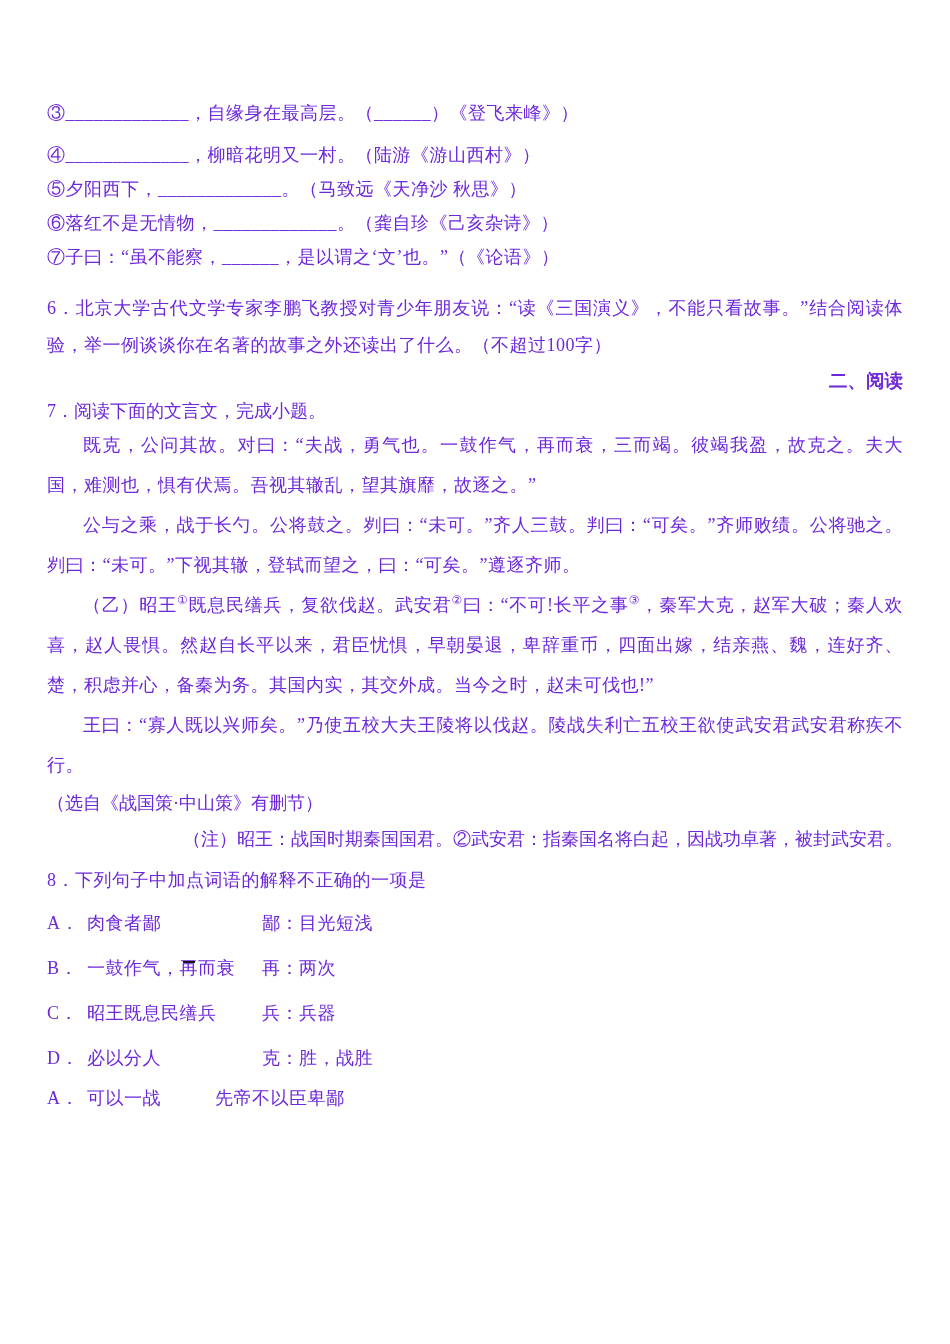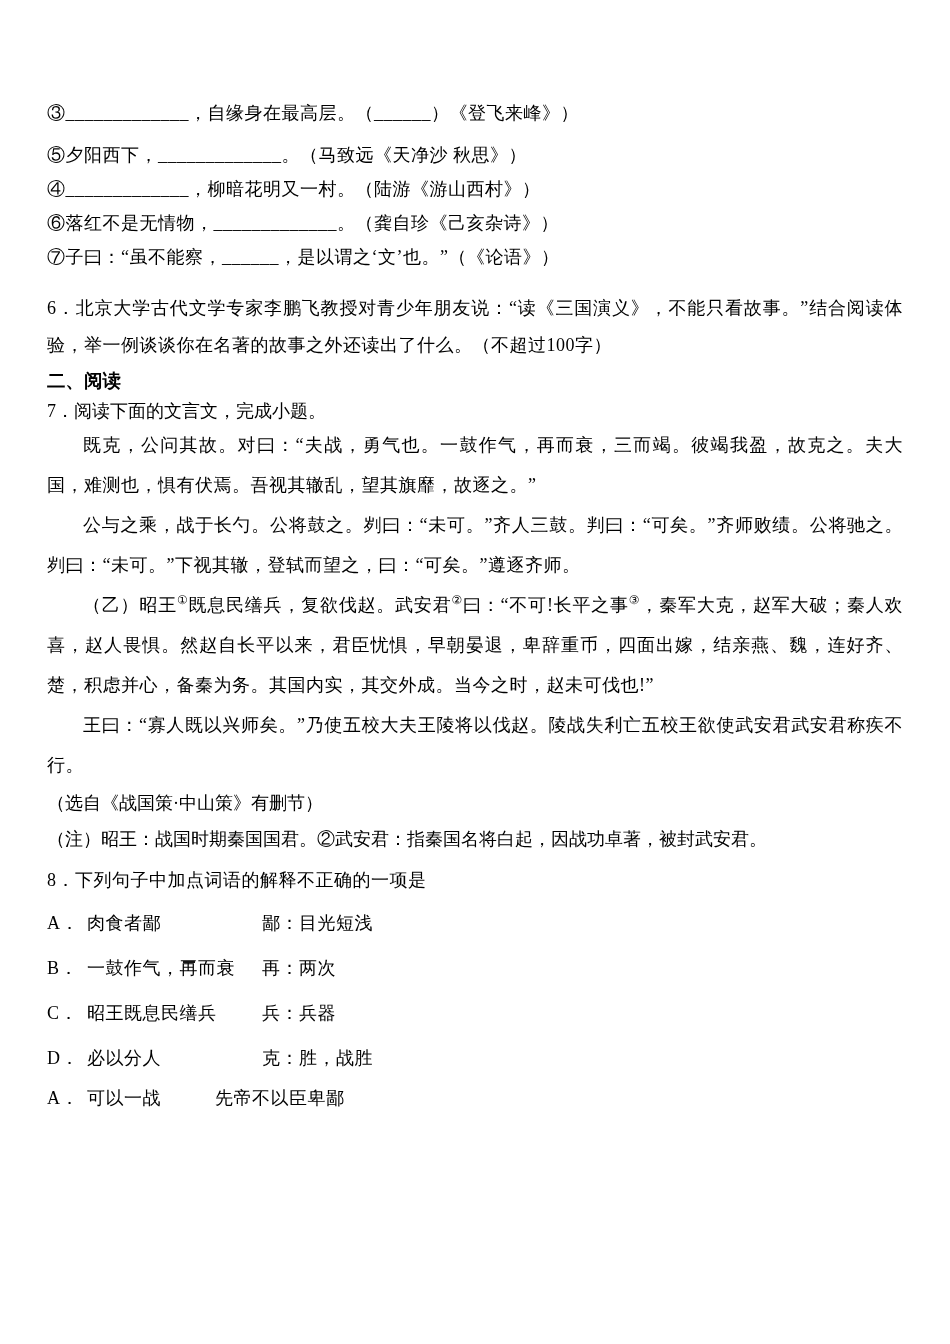--- a/index.html
+++ b/index.html
@@ -1,21 +1,21 @@
 <!DOCTYPE html>
 <html><head>
 <meta charset="utf-8">
 <style>
   * { margin: 0; padding: 0; box-sizing: border-box; }
   html, body { background: #ffffff; }
   .page {
     width: 950px;
     height: 1236px;
     background: #ffffff;
-    color: #000000;
+    color: #6d28d9;
     font-family: "Liberation Serif", "DejaVu Serif", serif;
     font-size: 18px;
     padding: 96px 47px 0 47px;
     overflow: hidden;
   }
   .fill-line {
     line-height: 34px;
     white-space: nowrap;
     letter-spacing: 0.5px;
   }
@@ -24,40 +24,41 @@
     margin-top: 16px;
     line-height: 37px;
     text-align: justify;
     letter-spacing: 0.5px;
   }
   .section-title {
     font-weight: bold;
     font-size: 18.5px;
     line-height: 31px;
     margin-top: 2px;
+    text-align: right;
   }
   .q7-intro { line-height: 28px; }
   .psg {
     line-height: 40px;
     text-align: justify;
     letter-spacing: 0.5px;
   }
   .indent { text-indent: 36px; }
   .underlined {
     text-decoration: underline;
     text-underline-offset: 5px;
     text-decoration-thickness: 1px;
   }
   sup.note-ref {
     font-size: 12px;
     vertical-align: super;
     line-height: 0;
   }
   .source-line { line-height: 36px; }
-  .note-line { line-height: 36px; }
+  .note-line { line-height: 36px; text-align: right; }
   .q-header { line-height: 42px; margin-top: 2px; letter-spacing: 0.5px; }
   .opt-row { display: flex; letter-spacing: 0.5px; }
   .q1-block .opt-row { line-height: 45px; }
   .q2-block .opt-row { line-height: 34px; }
   .opt-label { width: 40px; flex: 0 0 40px; }
   .q1-block .opt-phrase { width: 175px; flex: 0 0 175px; }
   .q2-block .opt-left { width: 128px; flex: 0 0 128px; }
   .phrase-marked { position: relative; }
   .phrase-marked:not(:empty)::before {
     content: "";
@@ -70,22 +71,22 @@
     background: #161616;
   }
 </style>
 </head>
 <body>
 
 <div class="page">
 
   <section>
     <div class="fill-line">③_____________，自缘身在最高层。（______）《登飞来峰》）</div>
+    <div class="fill-line">④_____________，柳暗花明又一村。（陆游《游山西村》）</div>
     <div class="fill-line">⑤夕阳西下，_____________。（马致远《天净沙 秋思》）</div>
-    <div class="fill-line">④_____________，柳暗花明又一村。（陆游《游山西村》）</div>
     <div class="fill-line">⑥落红不是无情物，_____________。（龚自珍《己亥杂诗》）</div>
     <div class="fill-line">⑦子曰：“虽不能察，______，是以谓之‘文’也。”（《论语》）</div>
   </section>
 
   <p class="q6-text">6．北京大学古代文学专家李鹏飞教授对青少年朋友说：“读《三国演义》，不能只看故事。”结合阅读体验，举一例谈谈你在名著的故事之外还读出了什么。（不超过100字）</p>
 
   <h2 class="section-title">二、阅读</h2>
 
   <p class="q7-intro">7．阅读下面的文言文，完成小题。</p>
 

